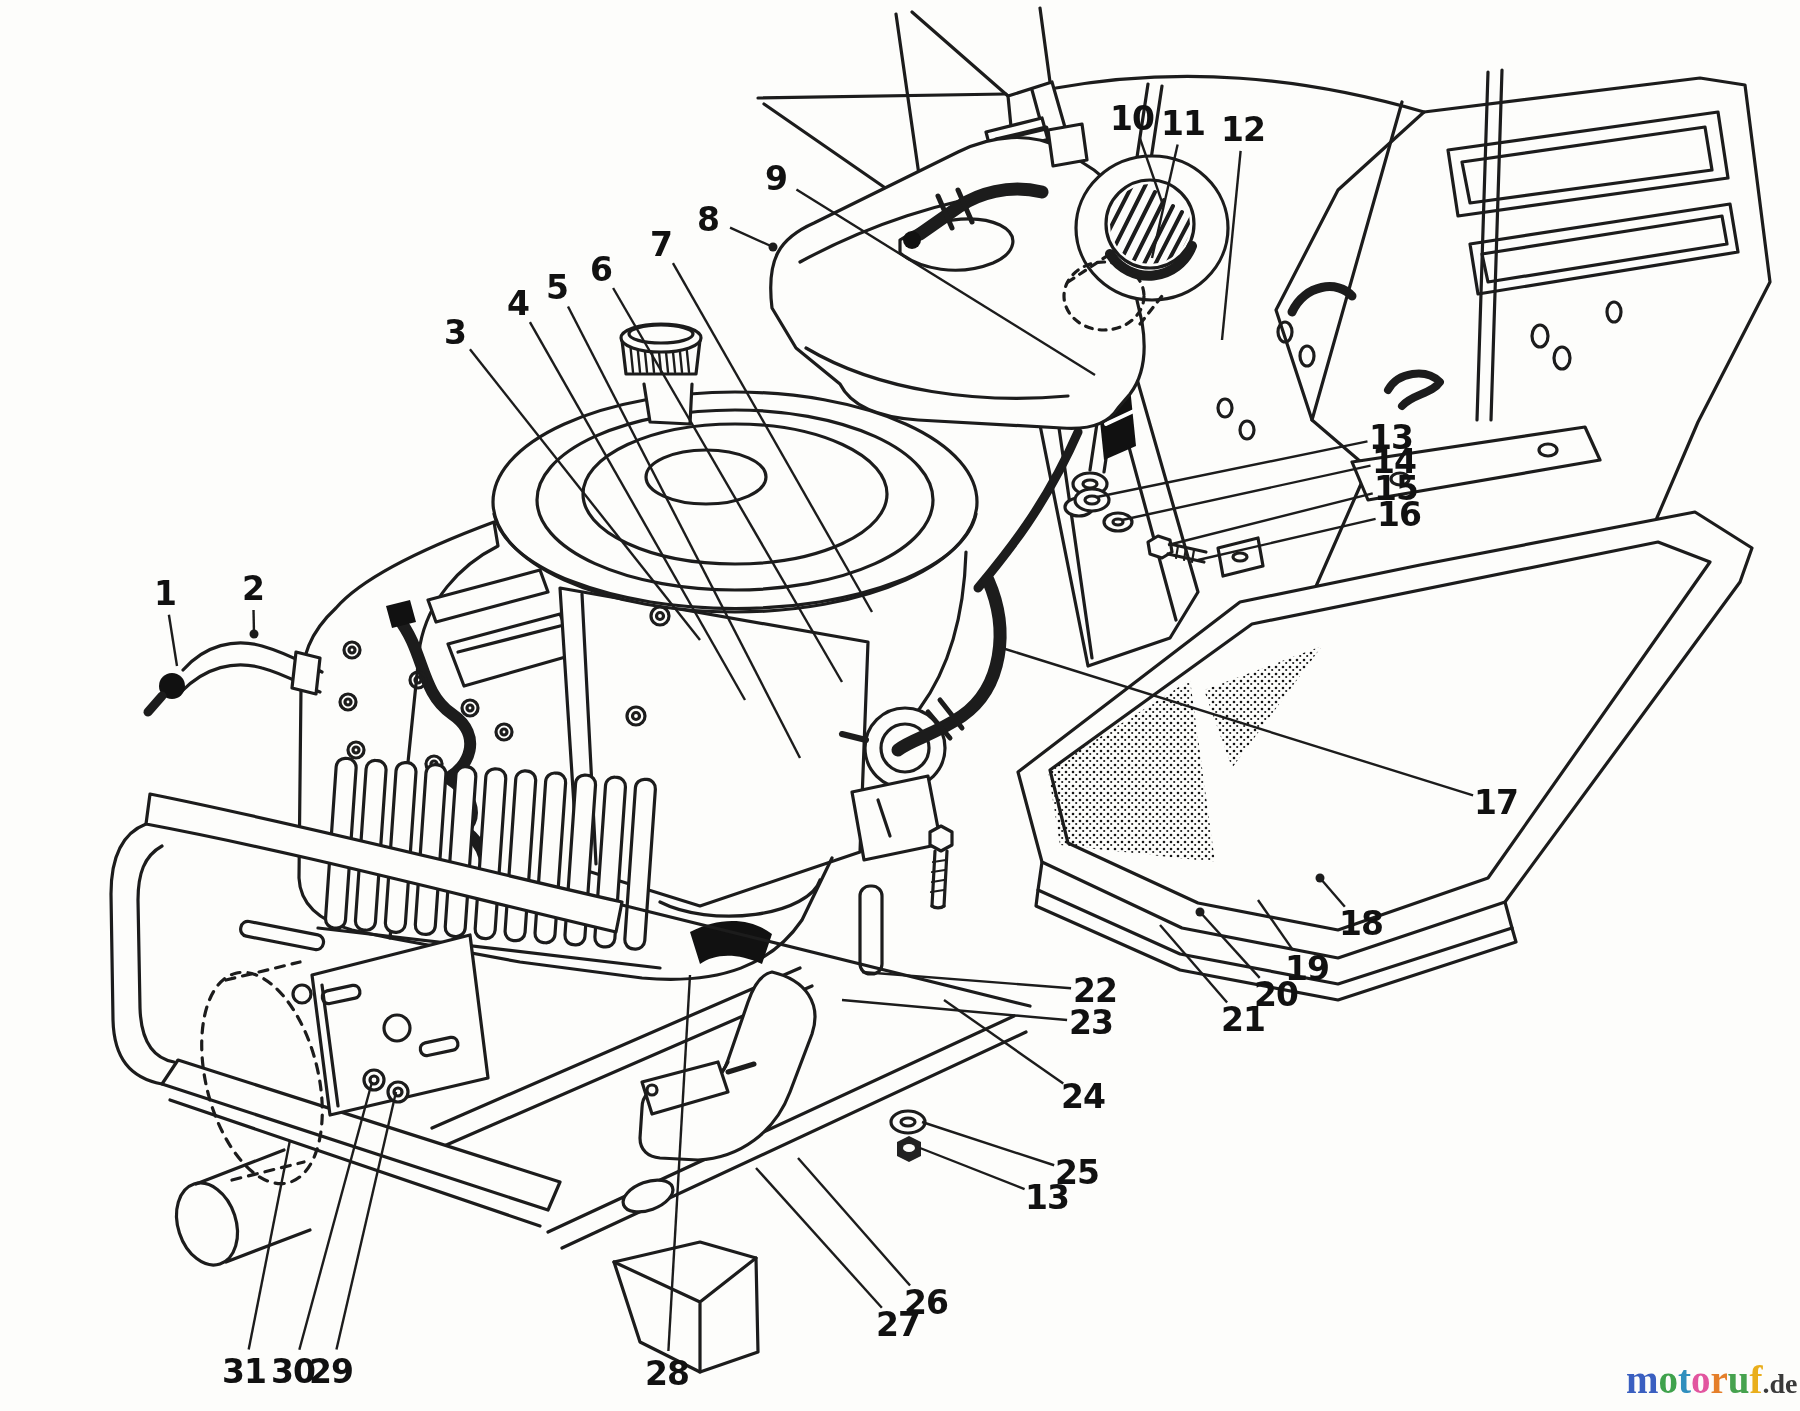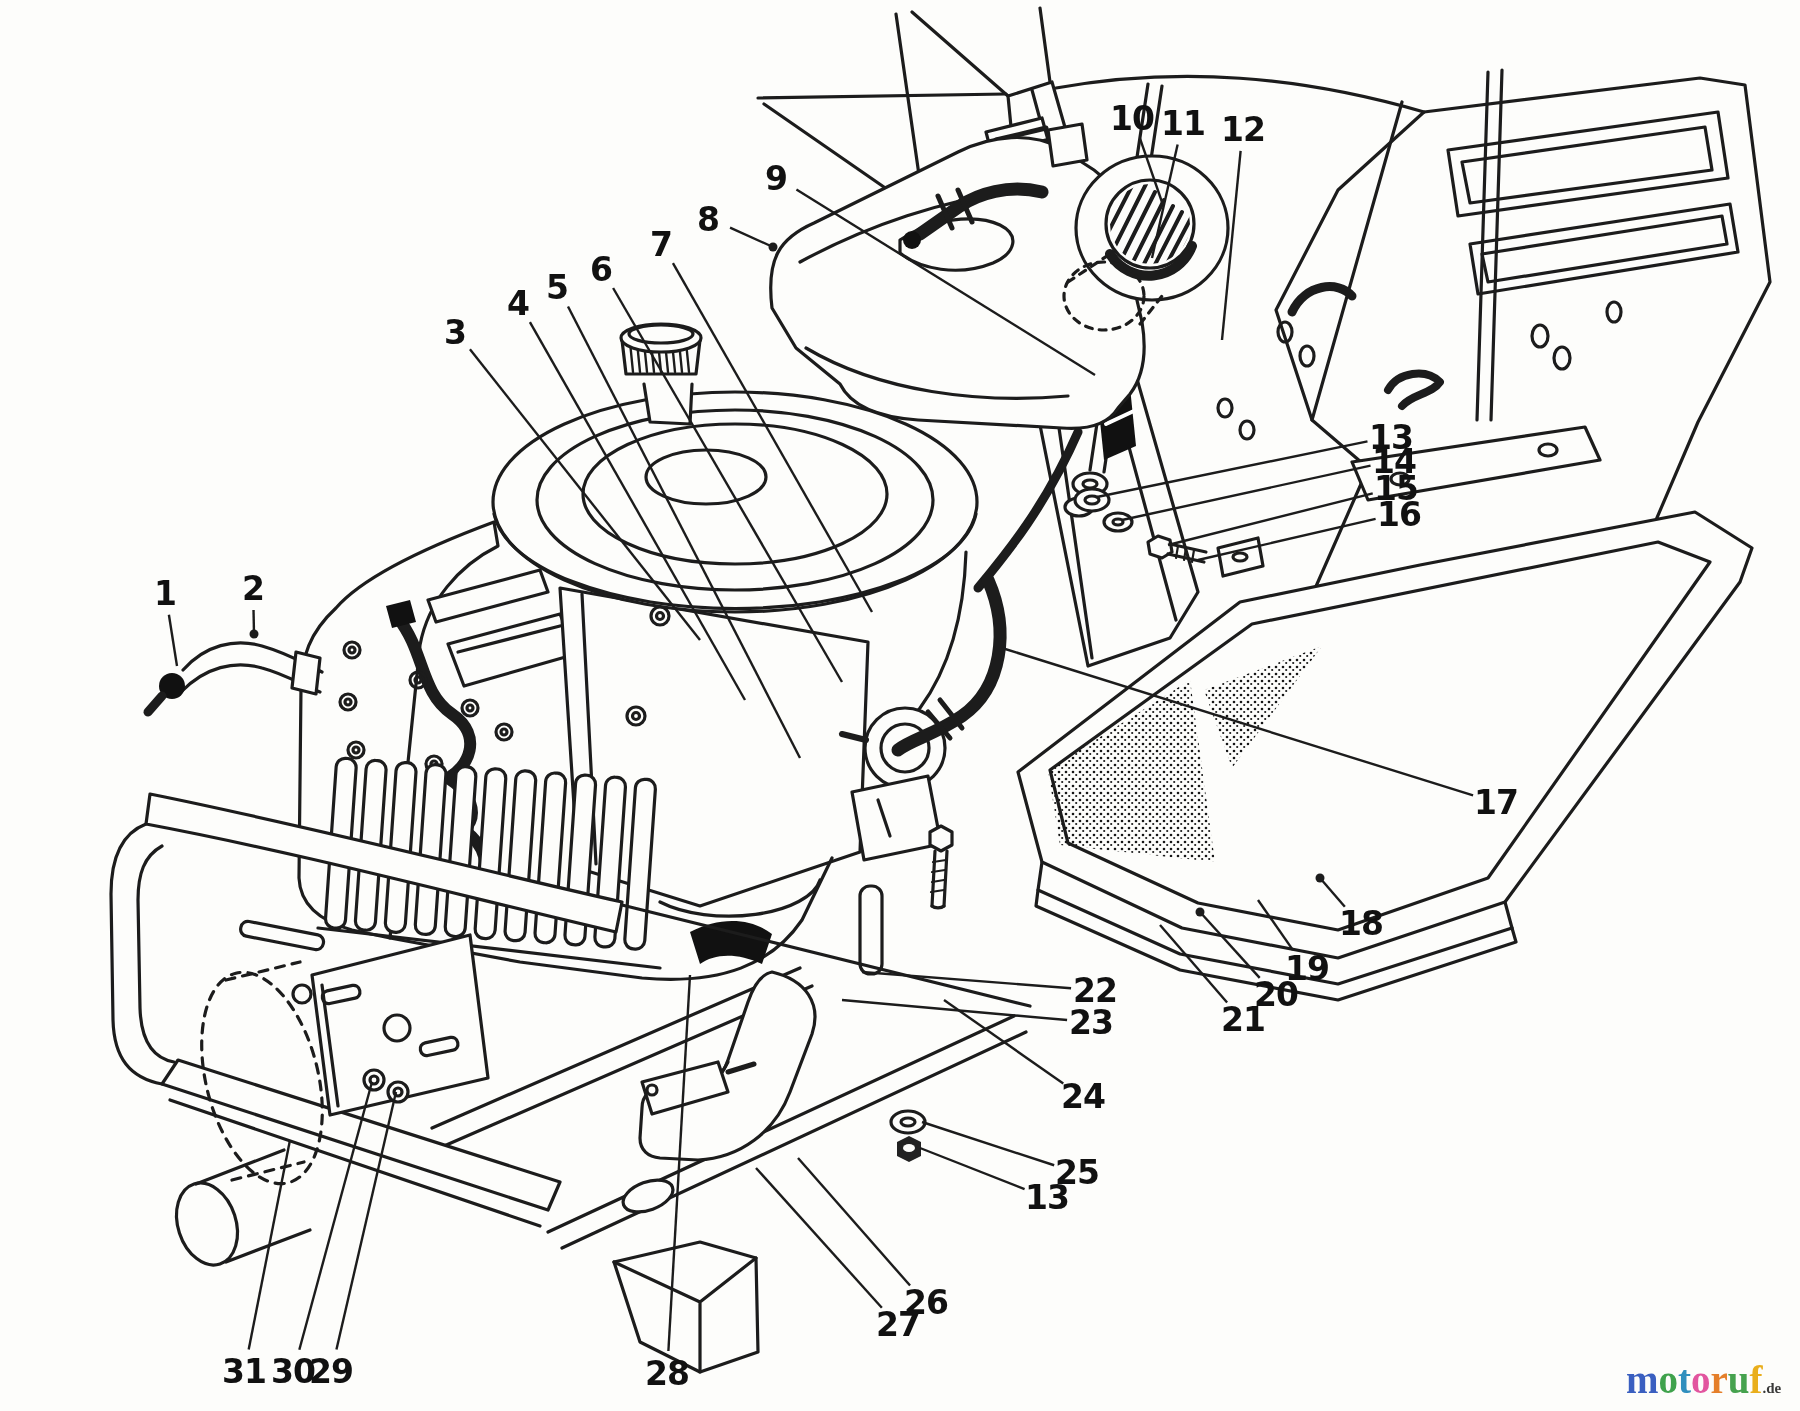--- a/index.html
+++ b/index.html
@@ -2,21 +2,21 @@
 <html><head>
 <meta charset="utf-8">
 <style>
   html,body{margin:0;padding:0;background:#ffffff;}
   #stage{position:relative;width:1800px;height:1411px;background:#fdfdfb;overflow:hidden;
          font-family:"DejaVu Sans","Liberation Sans",sans-serif;}
   #drawing{position:absolute;left:0;top:0;}
   #logo{position:absolute;left:1626px;top:1358px;width:176px;height:48px;
         font-family:"Liberation Serif","DejaVu Serif",serif;font-weight:bold;
         font-size:39px;line-height:44px;white-space:nowrap;cursor:pointer;}
-  #logo .suffix{font-size:15px;}
+  #logo .suffix{font-size:28px;}
   .co-num{font-family:"DejaVu Sans","Liberation Sans",sans-serif;font-weight:700;
           font-size:33px;letter-spacing:-1px;fill:#111;}
 </style>
 </head>
 <body>
 
 <div id="stage">
 <svg id="drawing" width="1800" height="1411" viewBox="0 0 1800 1411" xmlns="http://www.w3.org/2000/svg">
   <defs>
     <pattern id="stip" width="7" height="7" patternUnits="userSpaceOnUse">

